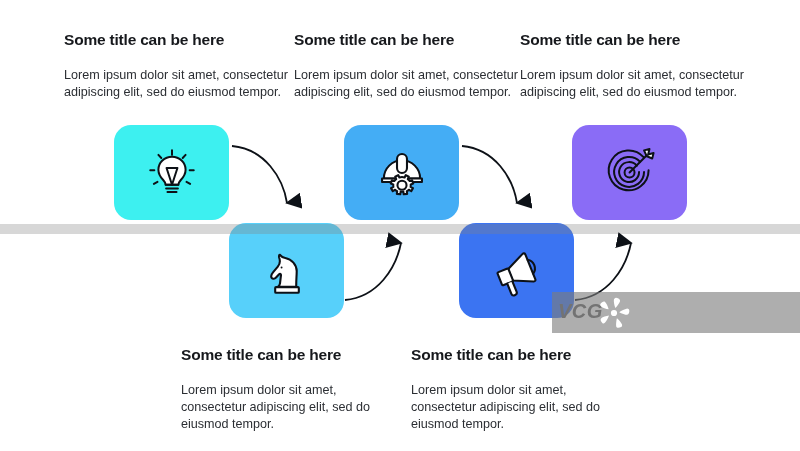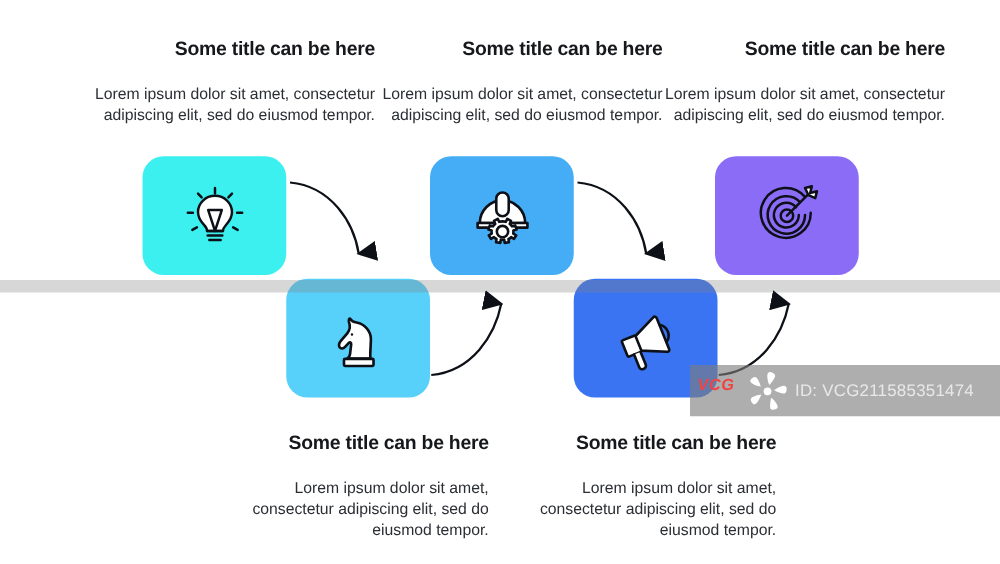--- a/index.html
+++ b/index.html
@@ -47,21 +47,21 @@
   .connectors {
     position: absolute; left: 0; top: 0;
     width: 800px; height: 451px;
     z-index: 8;
     pointer-events: none;
   }
 
   
   .text-block {
     position: absolute;
-    text-align: right;
+    text-align: left;
     z-index: 2;
   }
   .text-block .tb-title {
     font-size: 15.5px;
     font-weight: bold;
     color: #16181c;
     letter-spacing: -0.2px;
     line-height: 1.25;
     white-space: nowrap;
   }
@@ -84,22 +84,22 @@
     z-index: 9;
     display: flex; align-items: center;
   }
   .wm-logo {
     position: relative;
     width: 84px; height: 41px;
     flex: 0 0 84px;
   }
   .wm-vcg {
     position: absolute; left: 6px; top: 8px;
-    font-size: 13px; font-weight: bold; font-style: italic;
-    color: #ef4444; letter-spacing: 0.5px;
+    font-size: 20px; font-weight: bold; font-style: italic;
+    color: #737373; letter-spacing: 0.5px;
   }
   .wm-burst { position: absolute; left: 44px; top: 3px; }
   .wm-id {
     font-size: 13.5px;
     color: rgba(255,255,255,0.72);
     white-space: nowrap;
     letter-spacing: 0.2px;
   }
 </style>
 </head>
@@ -219,16 +219,15 @@
         <g fill="#ffffff">
           <path d="M17.5 2.5c2.6 0 4.6 1.2 4.4 2.8-.2 1.7-1.9 5.4-3.4 7.6-1.5-2.3-2.8-6-2.9-7.7-.1-1.6.9-2.7 1.9-2.7z" transform="rotate(10 18 18)"></path>
           <path d="M32.5 12.5c.8 2.4.3 4.7-1.3 5-1.7.3-5.7-.3-8.2-1.2 1.8-2 5.1-4.3 6.7-4.8 1.6-.5 2.5.4 2.8 1z" transform="rotate(10 18 18)"></path>
           <path d="M27.5 30.5c-2 1.6-4.4 1.9-5 .3-.6-1.6-1-5.6-.7-8.2 2.4 1.2 5.4 3.9 6.1 5.4.7 1.5 0 2.2-.4 2.5z" transform="rotate(10 18 18)"></path>
           <path d="M8.5 30c-2.2-1.3-3.2-3.4-2.1-4.6 1.1-1.3 4.6-3.3 7.1-4-.3 2.6-1.6 6.3-2.6 7.6-1 1.3-2 1.2-2.4 1z" transform="rotate(10 18 18)"></path>
           <path d="M3 11.5c1.1-2.3 3-3.7 4.3-2.8 1.4.9 3.8 4.1 4.8 6.6-2.6.2-6.4-.6-7.8-1.5-1.4-1-1.4-1.9-1.3-2.3z" transform="rotate(10 18 18)"></path>
           <circle cx="18" cy="18" r="3.1"></circle>
         </g>
       </svg>
     </div>
-    <span class="wm-id">ID: VCG211585351474</span>
   </div>
 
 </div>
 
 </body></html>

